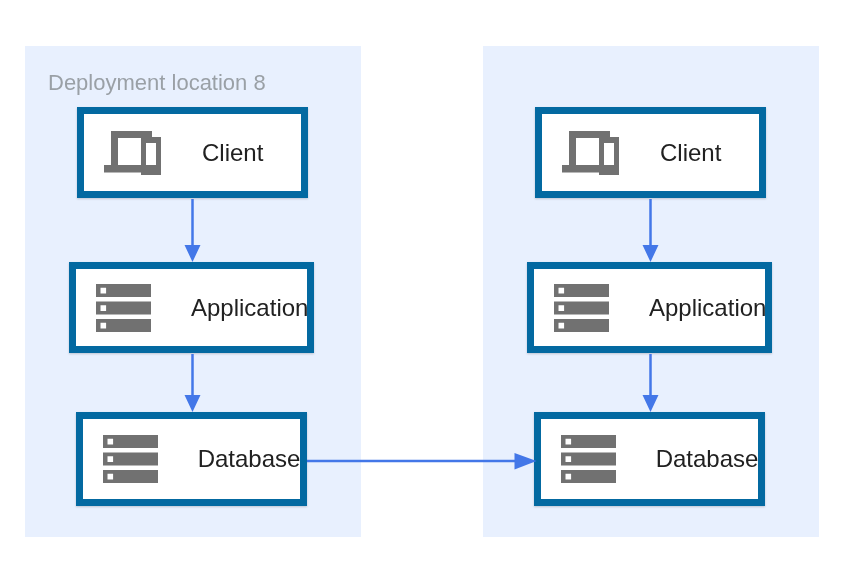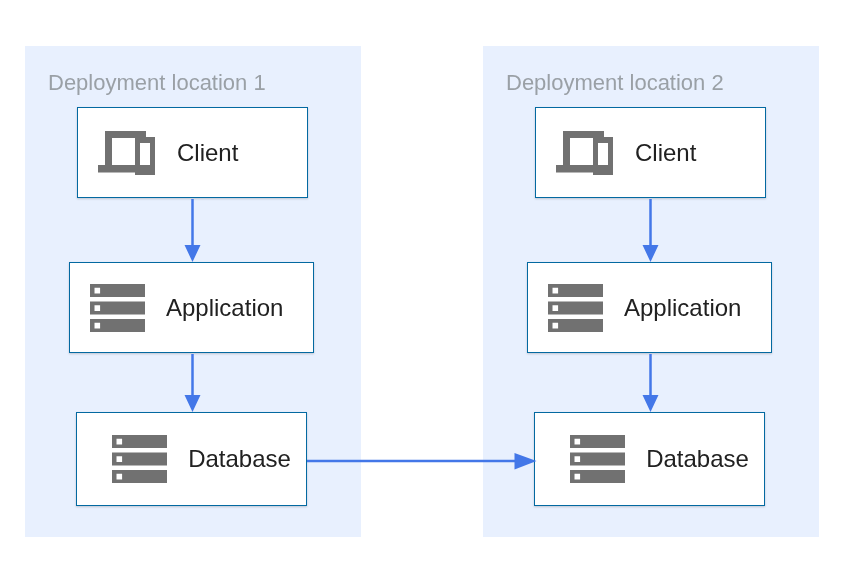--- a/index.html
+++ b/index.html
@@ -1,36 +1,36 @@
 <!DOCTYPE html>
 <html><head>
 <meta charset="utf-8">
 <style>
   html,body{margin:0;padding:0;background:#ffffff;font-family:"Liberation Sans",sans-serif;}
   .canvas{position:relative;width:852px;height:578px;background:#ffffff;overflow:hidden;}
   .panel{position:absolute;top:46px;width:336px;height:491px;background:#e8f0fe;}
   .panel.p1{left:25px;}
   .panel.p2{left:483px;}
   .panel-title{position:absolute;left:23px;top:24px;font-size:22px;line-height:1.2;color:#9aa0a6;white-space:nowrap;}
-  .node{position:absolute;background:#ffffff;border:1px solid #0369a1;box-shadow:0 1px 2px rgba(0,0,0,0.18);
-        display:flex;align-items:center;padding-left:20px;gap:21px;box-sizing:border-box;}
+  .node{position:absolute;background:#ffffff;border:7px solid #0369a1;box-shadow:0 1px 2px rgba(0,0,0,0.18);
+        display:flex;align-items:center;padding-left:20px;gap:40px;box-sizing:border-box;}
   .node .label{font-size:24px;color:#212121;white-space:nowrap;}
   .n-client{left:52px;top:61px;width:231px;height:91px;}
   .n-app{left:44px;top:216px;width:245px;height:91px;}
   .n-db{left:51px;top:366px;width:231px;height:94px;justify-content:center;}
   .icon{display:inline-flex;flex:0 0 auto;}
   .arrows{position:absolute;left:0;top:0;width:852px;height:578px;pointer-events:none;}
 </style>
 </head>
 <body>
 
 <div class="canvas">
 
   <section class="panel p1">
-    <div class="panel-title">Deployment location 1</div>
+    <div class="panel-title">Deployment location 8</div>
 
     <div class="node n-client">
       <span class="icon">
         <svg width="58" height="44" viewBox="0 0 58 44" xmlns="http://www.w3.org/2000/svg">
           <g fill="#717171">
             <path d="M7 0 h41 v7 H14 v27 H7 z"></path>
             <rect x="0" y="34" width="40" height="7.5"></rect>
             <path fill-rule="evenodd" d="M37 6 h20 v38 H37 z M42 12 h10 v22 H42 z"></path>
           </g>
         </svg>
@@ -59,21 +59,20 @@
             <path fill-rule="evenodd" d="M0 17.5 h55 v13 H0 z M4.5 21.3 h5.6 v5.6 H4.5 z"></path>
             <path fill-rule="evenodd" d="M0 35 h55 v13 H0 z M4.5 38.8 h5.6 v5.6 H4.5 z"></path>
           </g>
         </svg>
       </span>
       <span class="label">Database</span>
     </div>
   </section>
 
   <section class="panel p2">
-    <div class="panel-title">Deployment location 2</div>
 
     <div class="node n-client">
       <span class="icon">
         <svg width="58" height="44" viewBox="0 0 58 44" xmlns="http://www.w3.org/2000/svg">
           <g fill="#717171">
             <path d="M7 0 h41 v7 H14 v27 H7 z"></path>
             <rect x="0" y="34" width="40" height="7.5"></rect>
             <path fill-rule="evenodd" d="M37 6 h20 v38 H37 z M42 12 h10 v22 H42 z"></path>
           </g>
         </svg>

